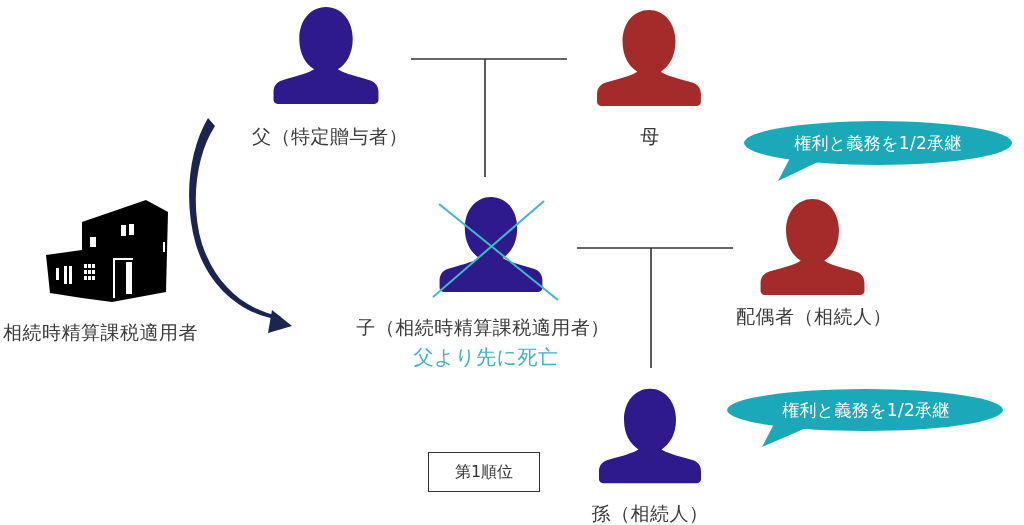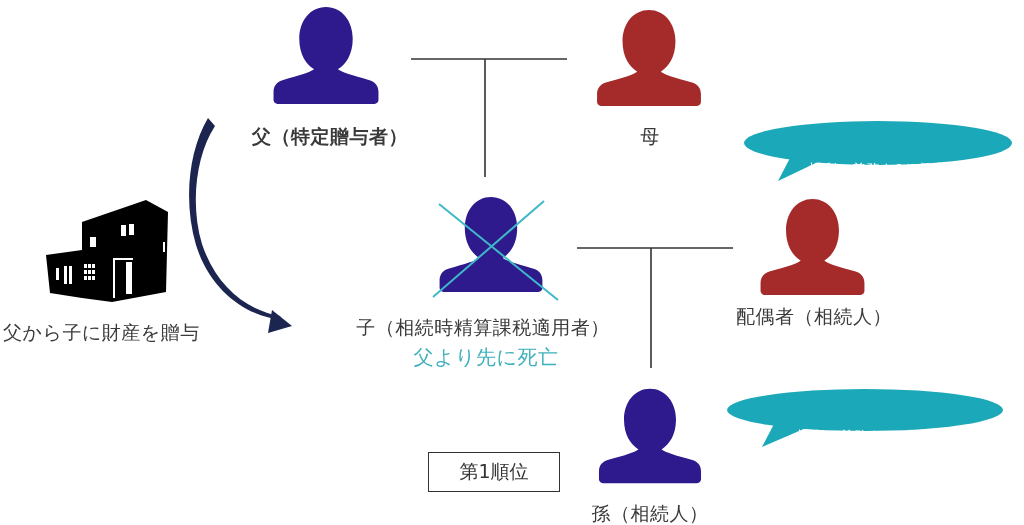--- a/index.html
+++ b/index.html
@@ -1,23 +1,23 @@
 <!DOCTYPE html>
 <html><head>
 <meta charset="utf-8">
 <style>
   html, body { margin:0; padding:0; background:#ffffff; }
   body { width:1024px; height:525px; position:relative; overflow:hidden;
          font-family:"DejaVu Sans","Liberation Sans",sans-serif; color:#333333; }
   .label { position:absolute; font-size:19px; color:#3a3a3a; white-space:nowrap; letter-spacing:0.5px; }
   .label-center { transform:translateX(-50%); }
   .note { position:absolute; font-size:20px; color:#3fb0bd; white-space:nowrap; transform:translateX(-50%); letter-spacing:0.5px; }
-  .bubble-text { position:absolute; font-size:14px; color:#ffffff; white-space:nowrap; transform:translate(-50%,-50%); letter-spacing:0.3px;margin-top:27px; }
-  .rank-box { position:absolute; left:428px; top:452px; width:132px; height:40px; border:1.5px solid #333; box-sizing:border-box;
-              display:flex; align-items:center; justify-content:center; font-size:19px; color:#333; }
+  .bubble-text { position:absolute; font-size:17px; color:#ffffff; white-space:nowrap; transform:translate(-50%,-50%); letter-spacing:0.3px; }
+  .rank-box { position:absolute; left:428px; top:452px; width:112px; height:40px; border:1.5px solid #333; box-sizing:border-box;
+              display:flex; align-items:center; justify-content:center; font-size:16px; color:#333; }
   svg.layer { position:absolute; left:0; top:0; }
 </style>
 </head>
 <body>
 
 <svg class="layer" width="1024" height="525" viewBox="0 0 1024 525">
   <defs>
     <symbol id="person" viewBox="0 0 108 100">
       <path d="M54,2 C70,2 81,16 81,34 C81,50 74,60 66,65 C70,68 80,71 98,76 C104,78 107,82 107,88 L107,96 C107,98 105,100 103,100 L5,100 C3,100 1,98 1,96 L1,88 C1,82 4,78 10,76 C28,71 38,68 42,65 C34,60 27,50 27,34 C27,16 38,2 54,2 Z"></path>
     </symbol>
@@ -90,26 +90,26 @@
   <g fill="#1ba8b8">
     <ellipse cx="878" cy="143" rx="134" ry="22"></ellipse>
     <polygon points="790,158 820,161 778,181"></polygon>
   </g>
   <g fill="#1ba8b8">
     <ellipse cx="865" cy="410" rx="138" ry="21"></ellipse>
     <polygon points="774,424 806,428 762,447"></polygon>
   </g>
 </svg>
 
-<div class="label label-center" style="left:330px; top:124px;font-weight:bold;">父（特定贈与者）</div>
+<div class="label label-center" style="left:330px; top:124px;">父（特定贈与者）</div>
 <div class="label label-center" style="left:650px; top:124px;">母</div>
 <div class="label label-center" style="left:483px; top:315px;">子（相続時精算課税適用者）</div>
 <div class="note" style="left:486px; top:344px;">父より先に死亡</div>
 <div class="label label-center" style="left:814px; top:304px;">配偶者（相続人）</div>
 <div class="label label-center" style="left:650px; top:501px;">孫（相続人）</div>
-<div class="label" style="left:3px; top:320px;">父から子に財産を贈与</div>
+<div class="label" style="left:3px; top:320px;">相続時精算課税適用者</div>
 
 <div class="bubble-text" style="left:878px; top:143px;">権利と義務を1/2承継</div>
 <div class="bubble-text" style="left:866px; top:410px;">権利と義務を1/2承継</div>
 
 <div class="rank-box">
   <span>第1順位</span>
 </div>
 
 </body></html>

